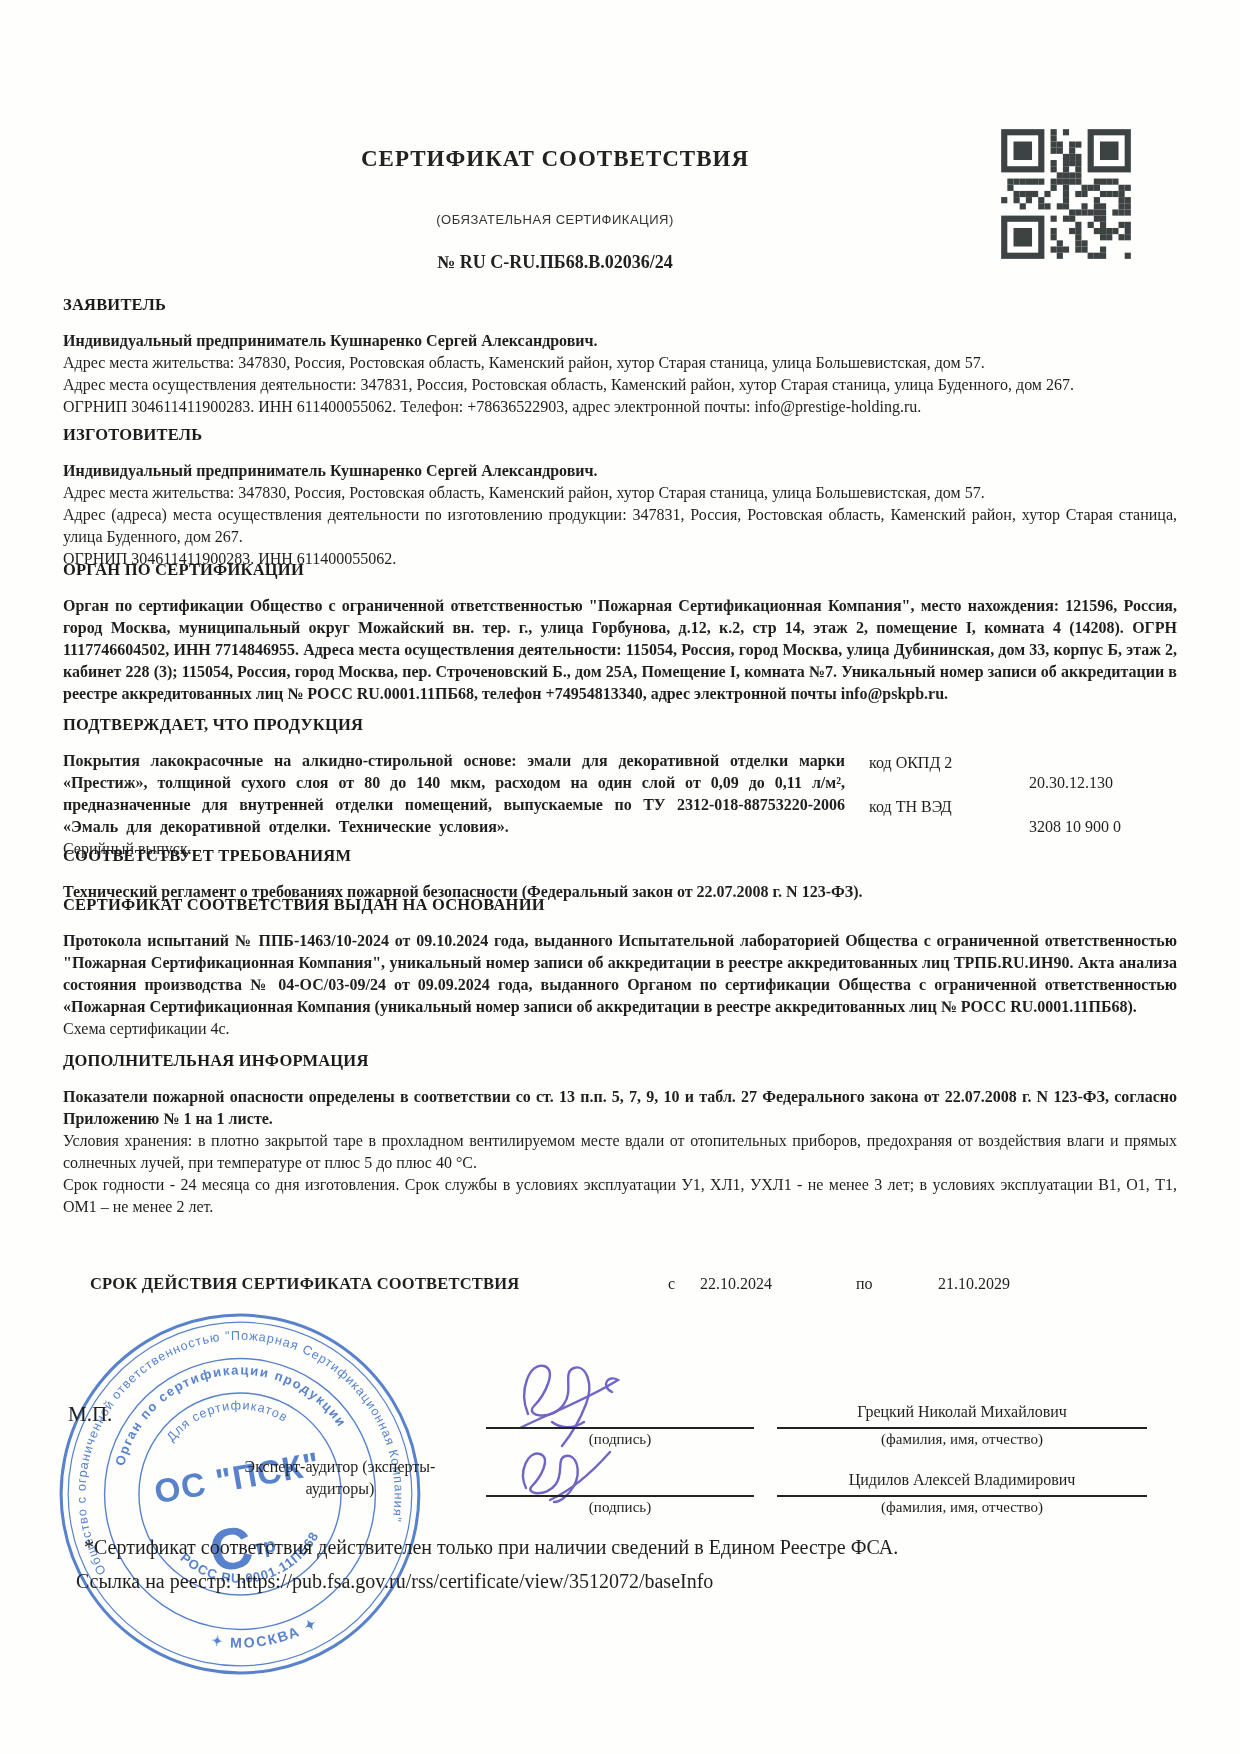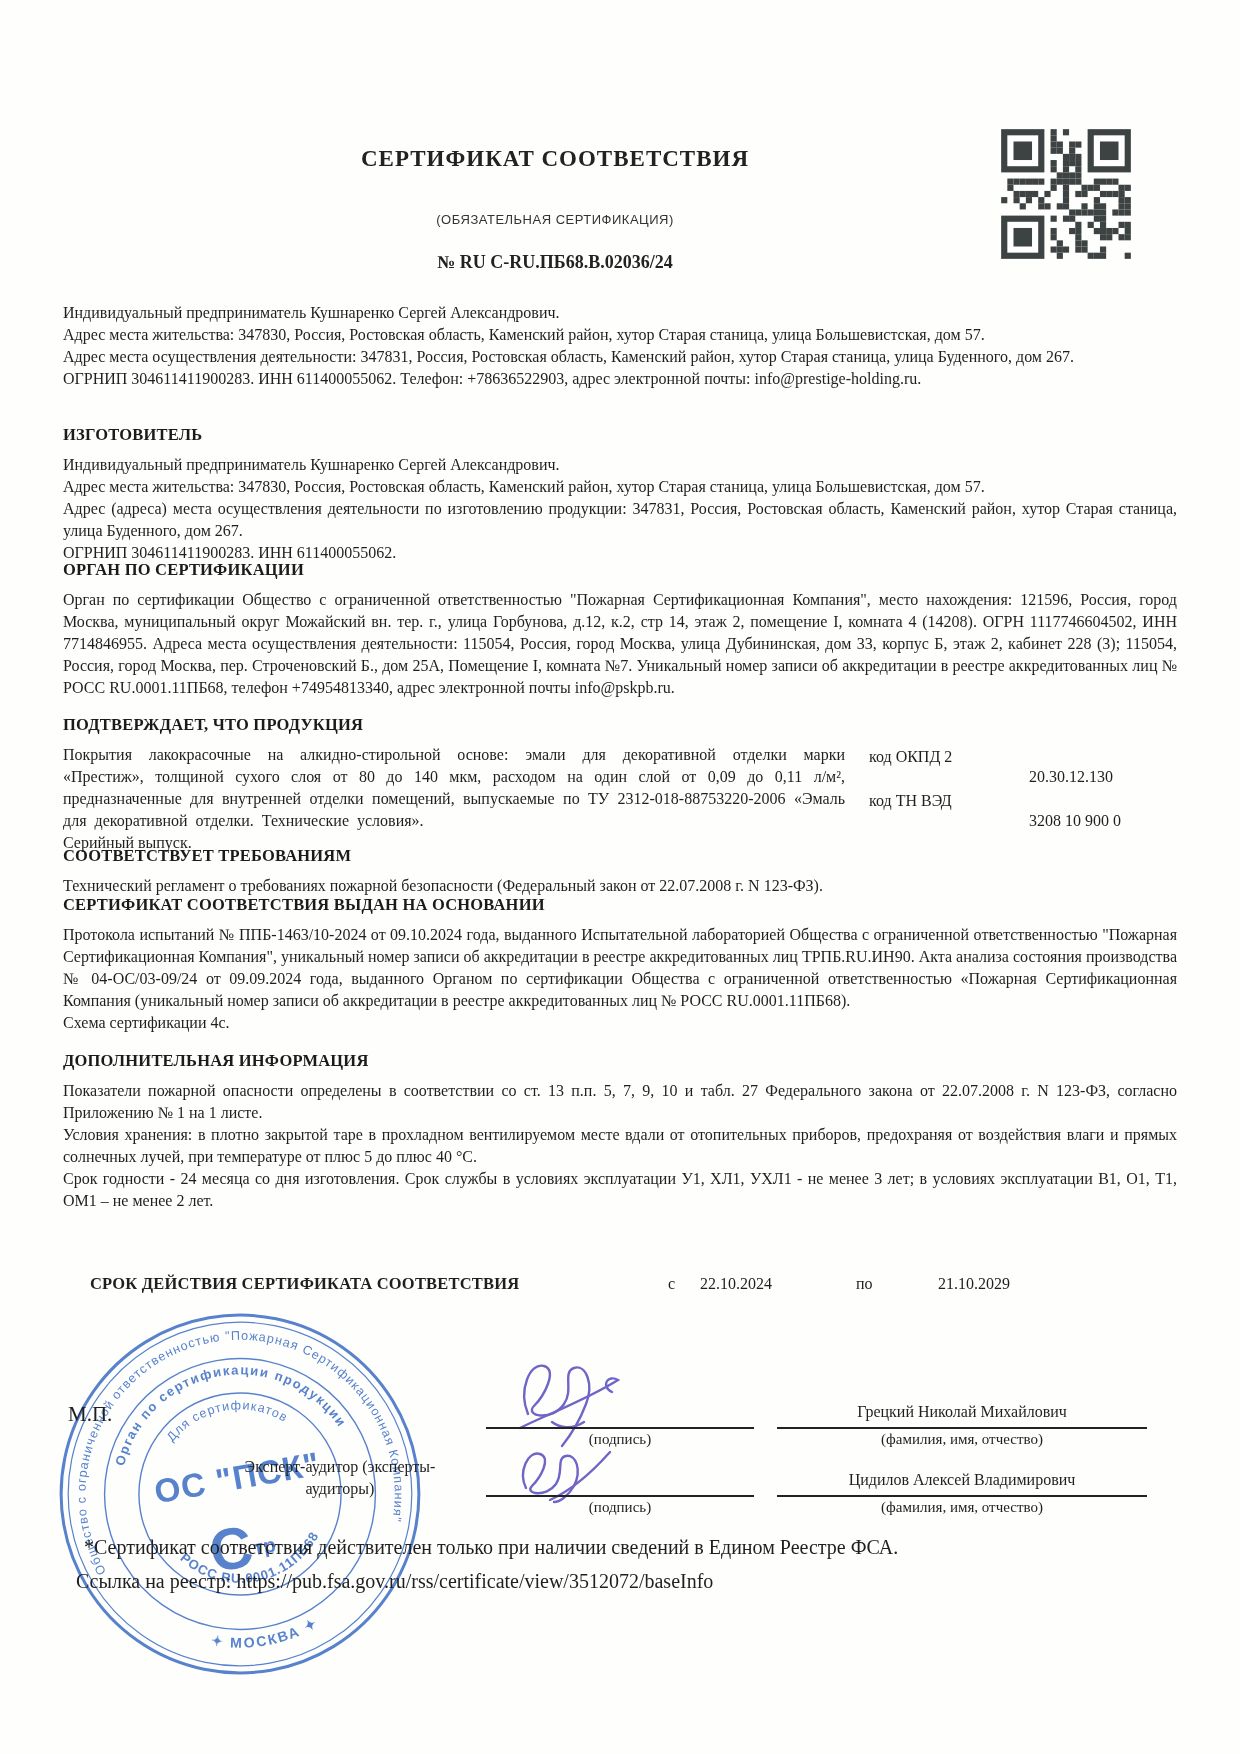--- a/index.html
+++ b/index.html
@@ -22,21 +22,21 @@
     left:0;top:252px;width:1110px;text-align:center;
     font-size:18px;font-weight:bold;color:#222;
   }
   .qr{left:996px;top:124px;width:140px;height:140px;}
   section.block{position:absolute;left:63px;width:1114px;}
   h2.sec{
     margin:0;font-size:16.5px;font-weight:bold;line-height:22px;
     letter-spacing:.2px;color:#1b1b1b;
   }
   p.line{margin:0;font-size:16px;line-height:22px;text-align:justify;}
-  p.first{margin-top:8px;}
+  p.first{margin-top:14px;font-weight:bold;}
   .prod-wrap{position:relative;}
   .prod-text{width:782px;word-spacing:4px;min-height:88px;}
   .code-label{position:absolute;font-size:16px;line-height:22px;left:806px;white-space:nowrap;}
   .code-value{position:absolute;font-size:16px;line-height:22px;left:966px;white-space:nowrap;margin-top:20px;}
   .row1{top:2px;} .row2{top:46px;}
   .validity-label{left:90px;top:1274px;font-size:16.5px;font-weight:bold;letter-spacing:.2px;}
   .validity-item{top:1275px;font-size:16px;}
   .sig-role{font-size:16px;line-height:22px;text-align:center;}
   .sig-rule{border-top:2px solid #222;height:0;}
   .sig-caption{font-size:15px;text-align:center;}
@@ -184,20 +184,21 @@
         <rect x="12" y="12" width="18" height="18"></rect>
         <rect x="84" y="0" width="42" height="42"></rect>
         <rect fill="#fff" x="90" y="6" width="30" height="30"></rect>
         <rect x="96" y="12" width="18" height="18"></rect>
         <rect x="0" y="84" width="42" height="42"></rect>
         <rect fill="#fff" x="6" y="90" width="30" height="30"></rect>
         <rect x="12" y="96" width="18" height="18"></rect>
       </svg></div>
 
   <section class="block" style="top:294px;">
+    <h2 class="sec">ЗАЯВИТЕЛЬ</h2>
     <p class="line first">Индивидуальный предприниматель Кушнаренко Сергей Александрович.</p>
     <p class="line">Адрес места жительства: 347830, Россия, Ростовская область, Каменский район, хутор Старая станица, улица Большевистская, дом 57.</p>
     <p class="line">Адрес места осуществления деятельности: 347831, Россия, Ростовская область, Каменский район, хутор Старая станица, улица Буденного, дом 267.</p>
     <p class="line">ОГРНИП 304611411900283. ИНН 611400055062. Телефон: +78636522903, адрес электронной почты: info@prestige-holding.ru.</p>
   </section>
 
   <section class="block" style="top:424px;">
     <h2 class="sec">ИЗГОТОВИТЕЛЬ</h2>
     <p class="line first">Индивидуальный предприниматель Кушнаренко Сергей Александрович.</p>
     <p class="line">Адрес места жительства: 347830, Россия, Ростовская область, Каменский район, хутор Старая станица, улица Большевистская, дом 57.</p>

